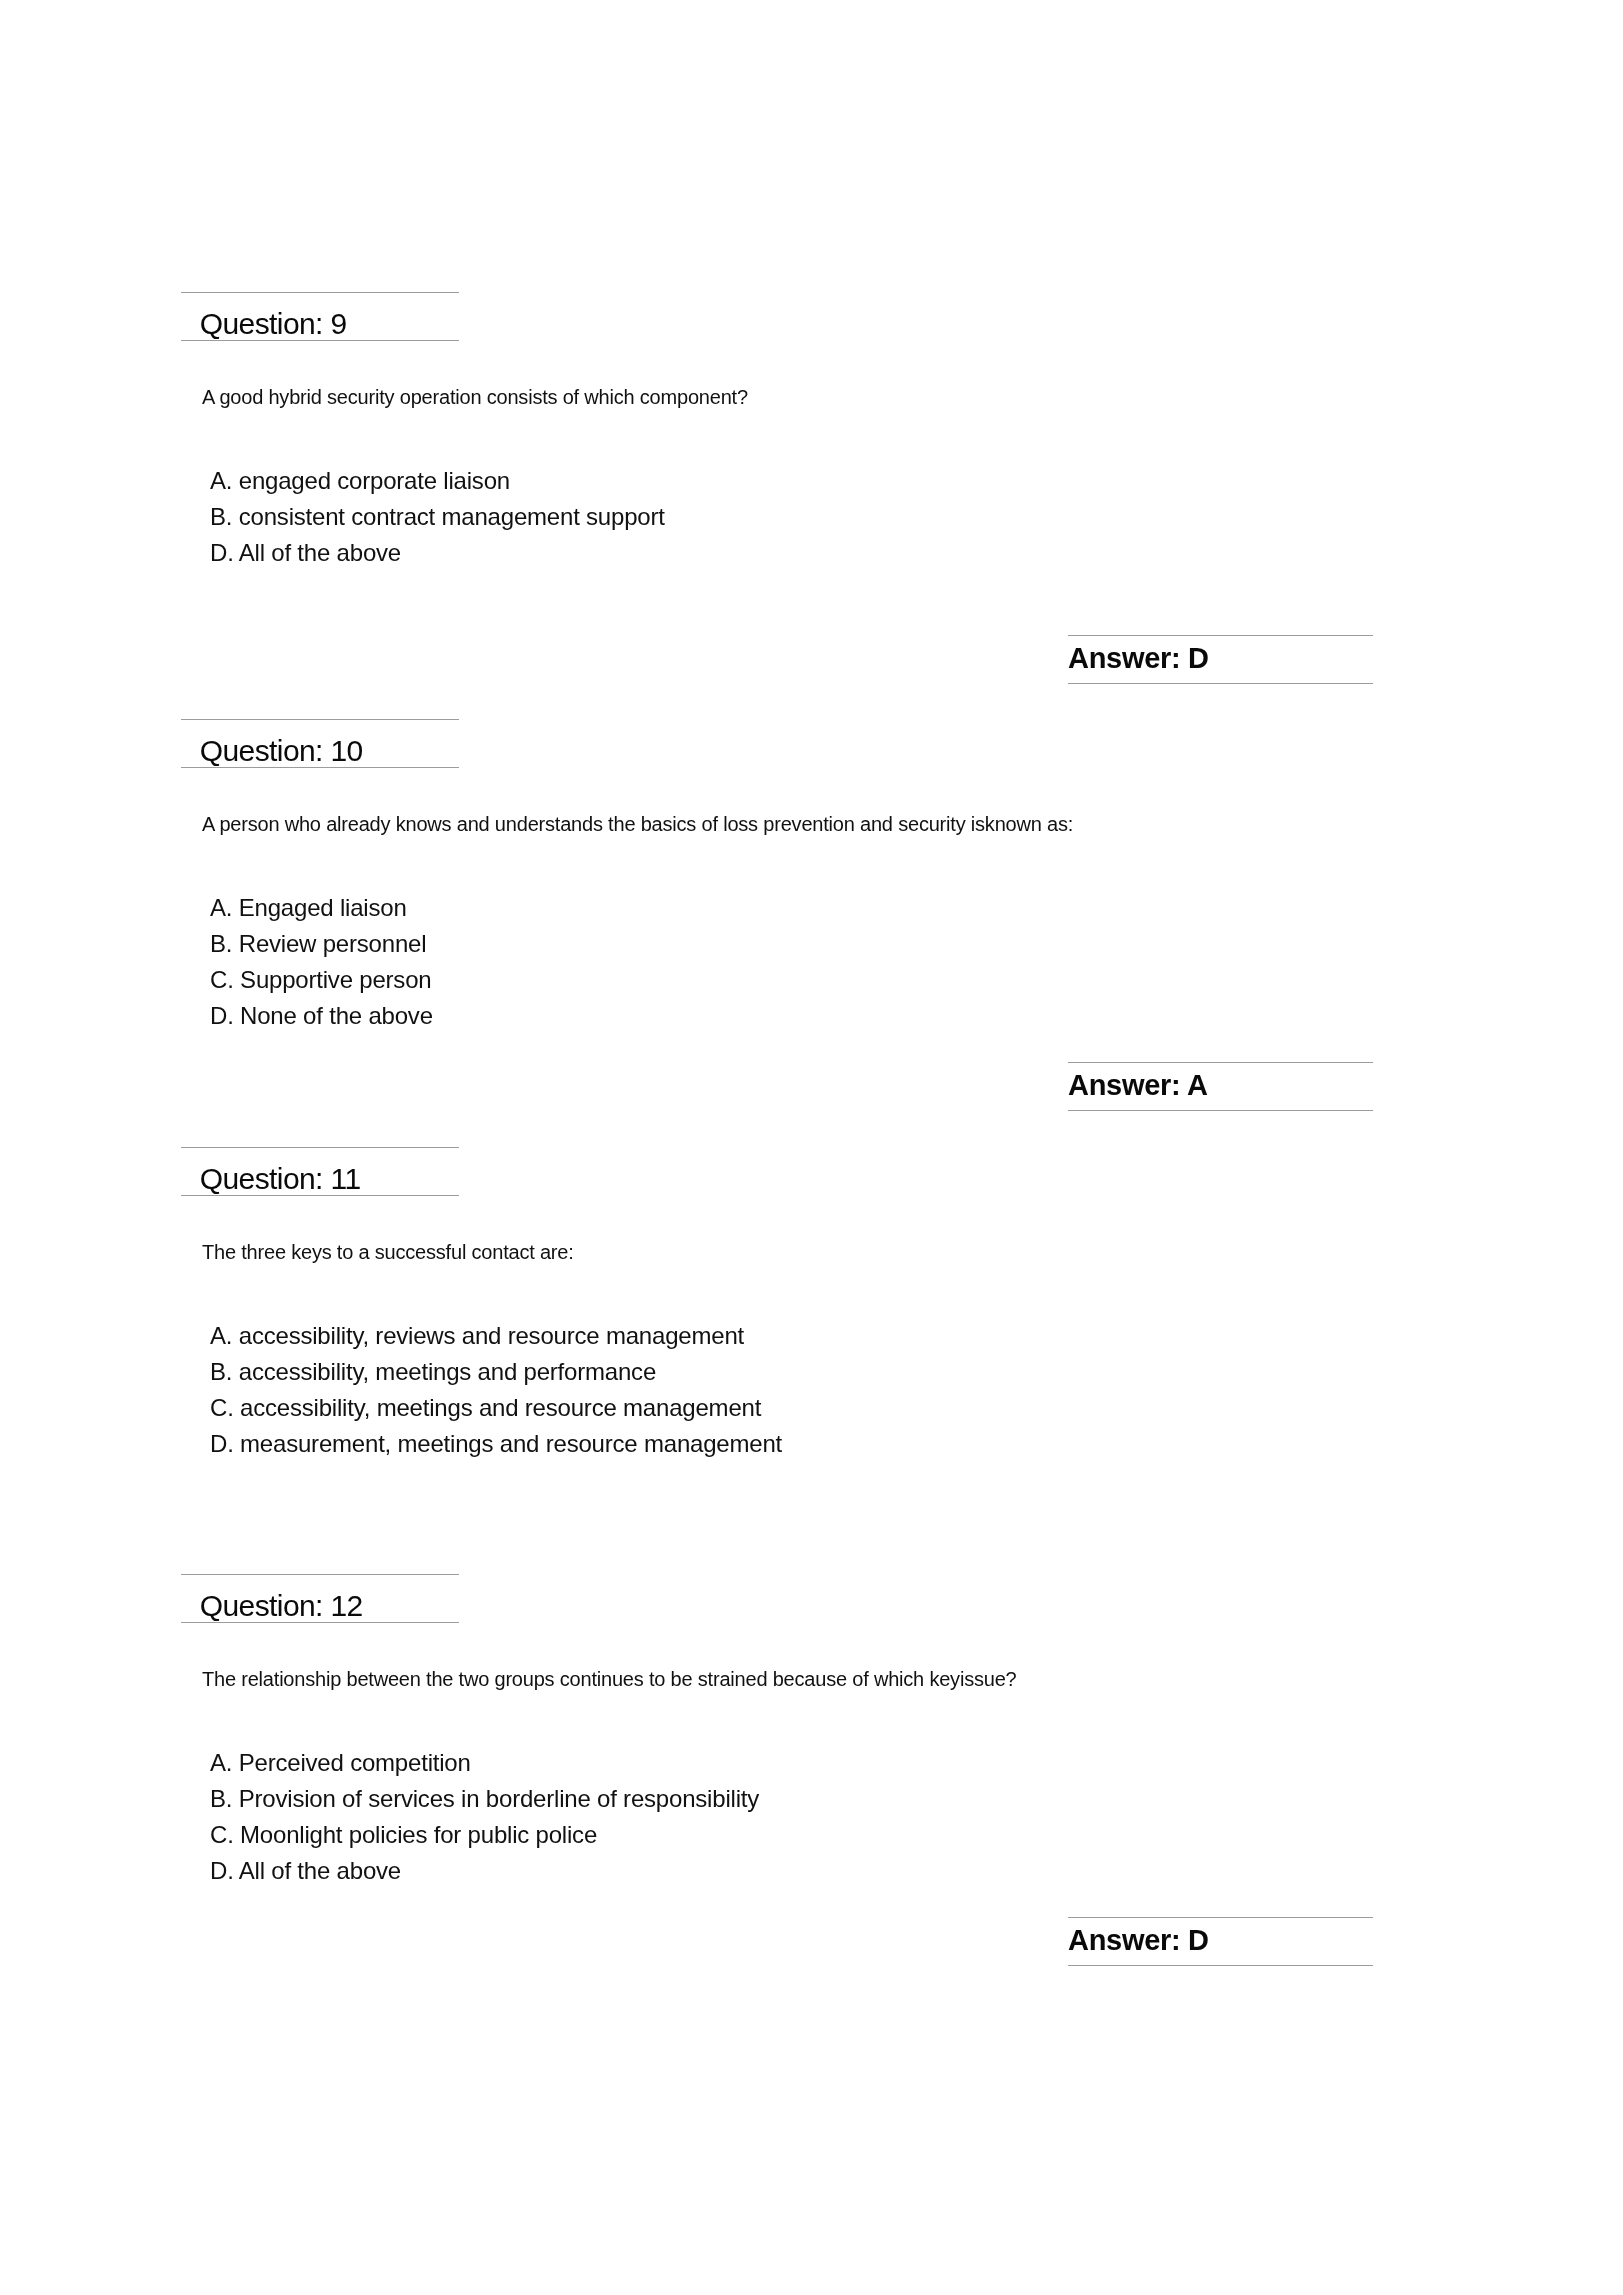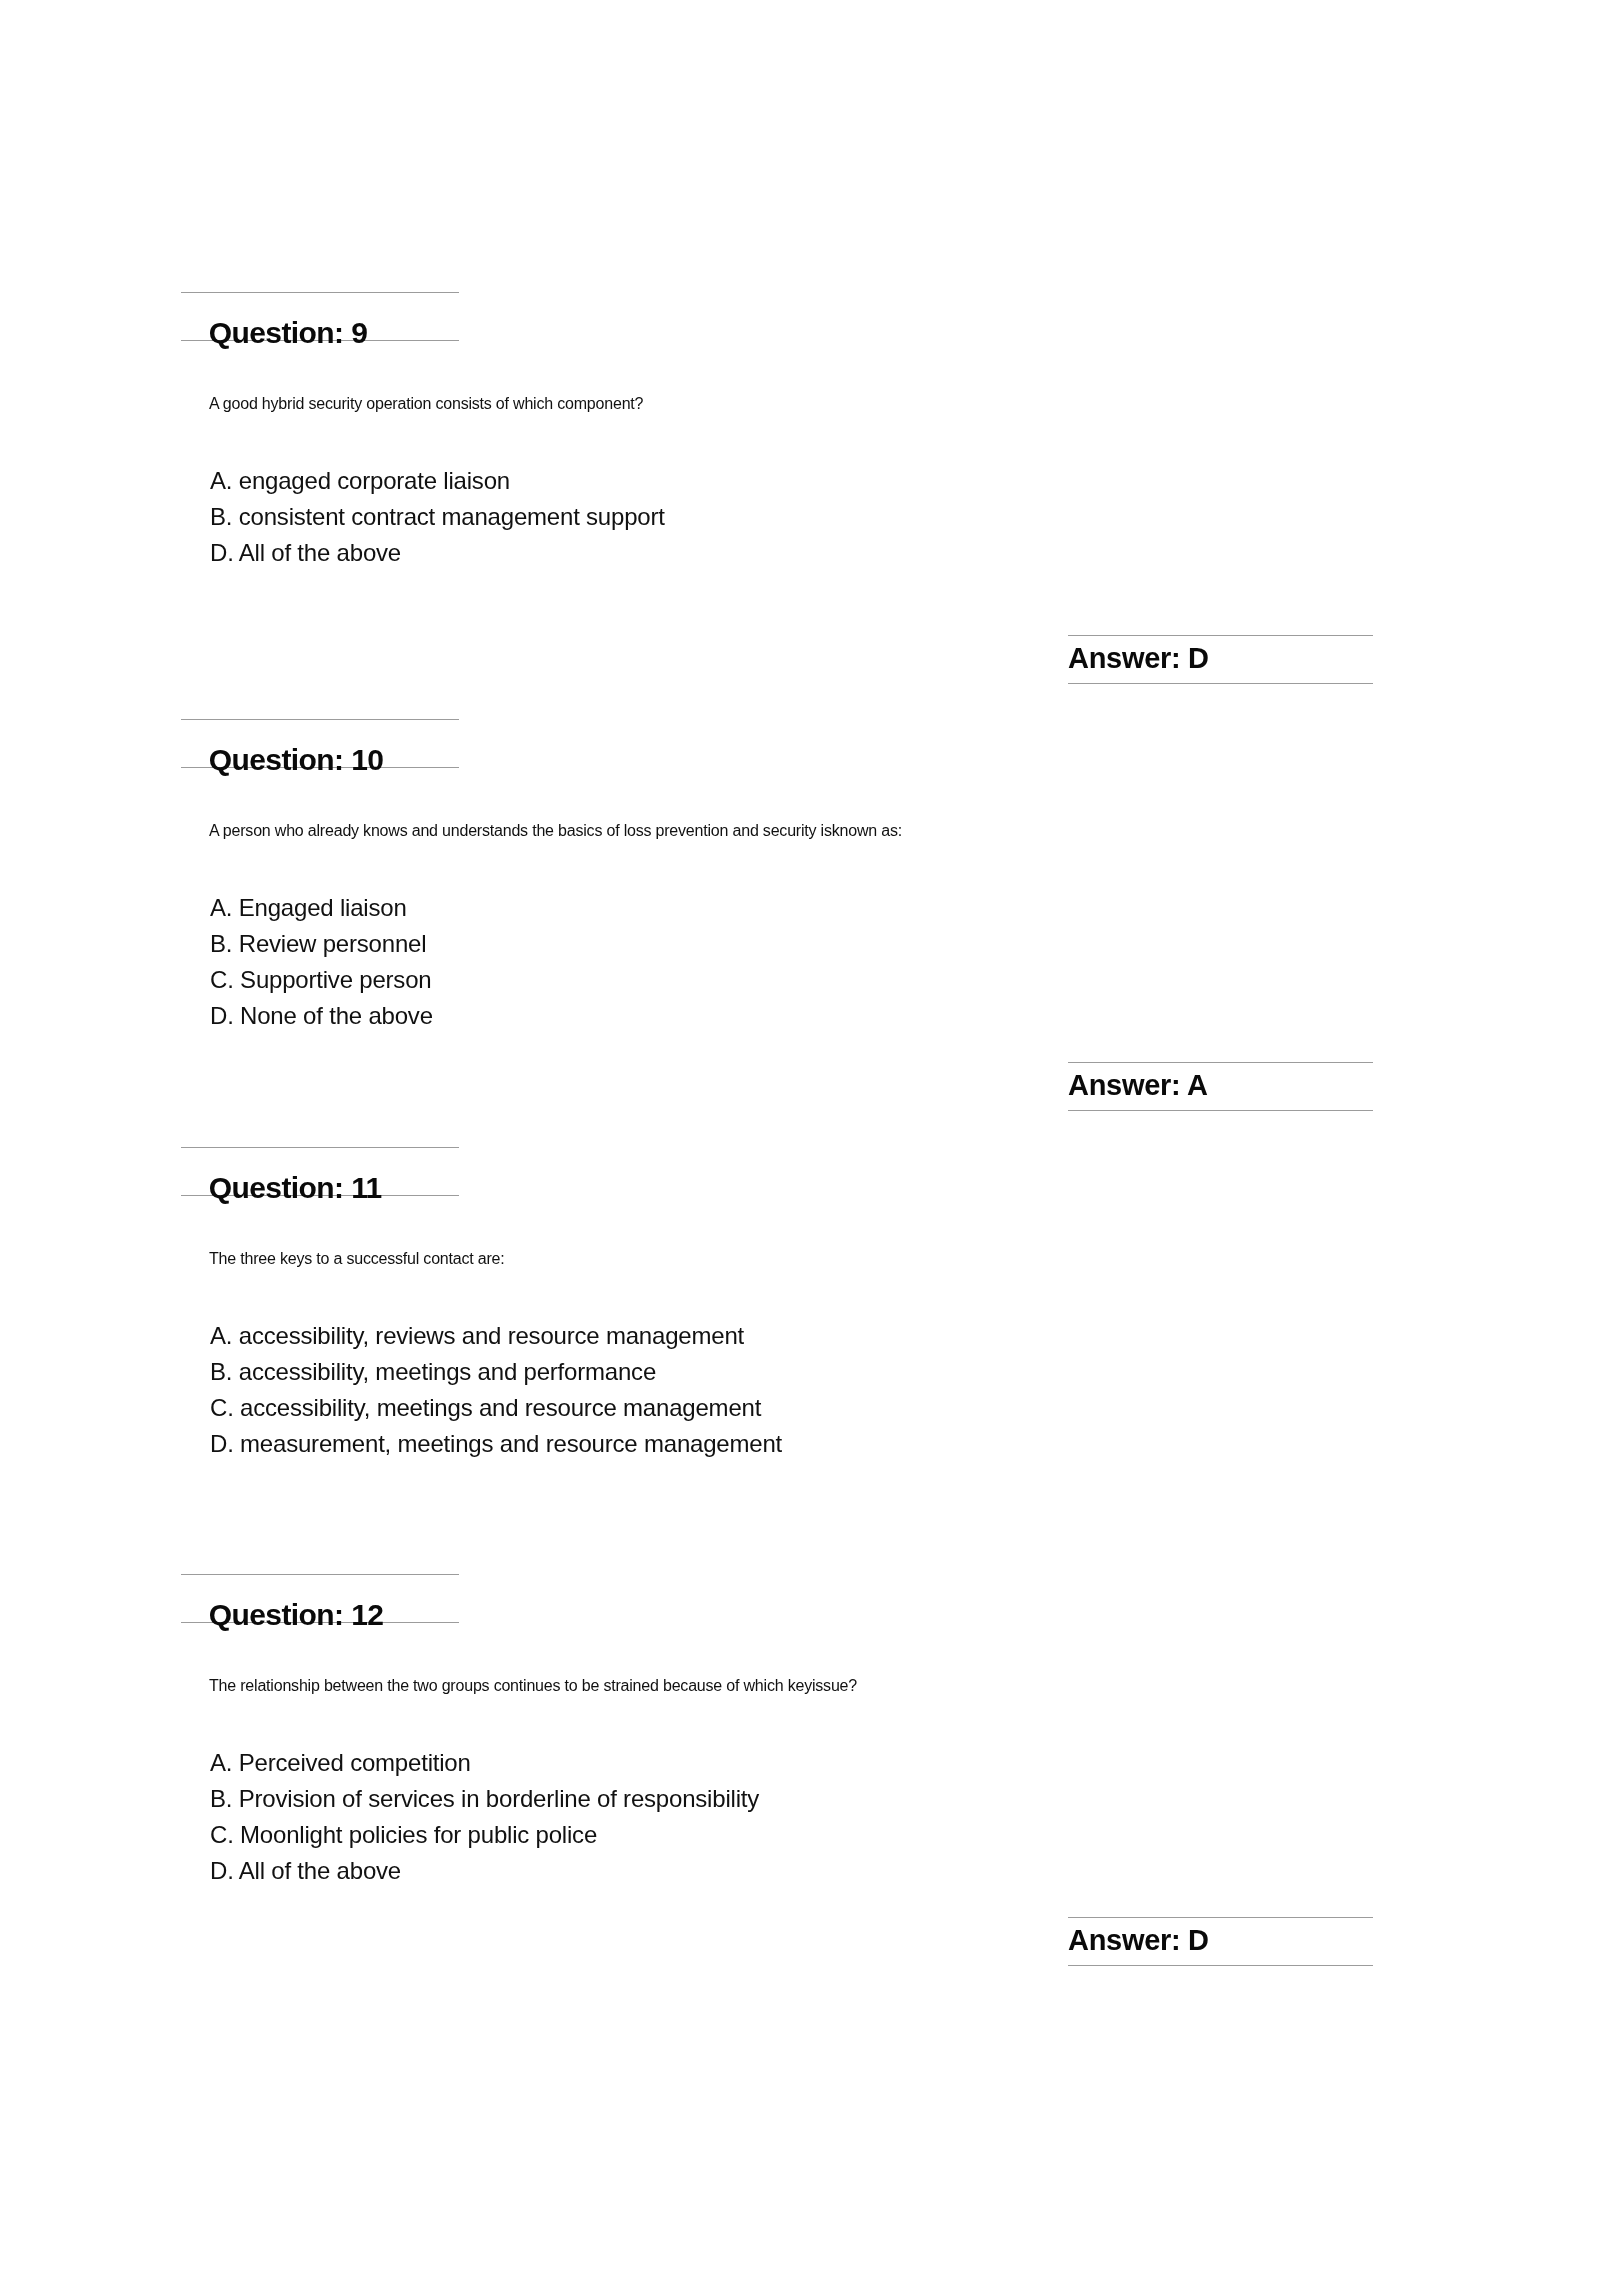--- a/index.html
+++ b/index.html
@@ -1,24 +1,24 @@
 <!DOCTYPE html>
 <html style="font-size:10px"><head>
 <meta charset="utf-8">
 <style>
   html, body { margin: 0; padding: 0; background: #ffffff; }
   body { width: 1623px; height: 2295px; position: relative; overflow: hidden;
          font-family: "Liberation Sans", sans-serif; color: #111111; }
   .block { position: absolute; left: 0; top: 0; width: 1623px; height: 427px; }
   .q-header { position: absolute; left: 181px; top: 292px; width: 278px; height: 47px;
               border-top: 1.3px solid #9c9c9c; border-bottom: 1.3px solid #9c9c9c; }
-  .q-title { position: absolute; left: 10.8px; top: 5.7px; margin: 17px;
-             font-size: 30px; font-weight: bold; line-height: 33px; letter-spacing: -0.6px;
+  .q-title { position: absolute; left: 10.8px; top: 5.7px; margin: 8px;
+             font-size: 30px; font-weight: normal; line-height: 33px; letter-spacing: -0.6px;
              white-space: nowrap; color: #0a0a0a; }
-  .q-text { position: absolute; left: 198px; top: 379px; margin: 11px; font-size: 16px;
+  .q-text { position: absolute; left: 198px; top: 379px; margin: 4px; font-size: 20px;
             line-height: 28px; white-space: nowrap; letter-spacing: -0.2px; }
   .options { position: absolute; left: 198px; top: 451px; margin: 12px; padding: 0; list-style: none; }
   .option { font-size: 24px; line-height: 36px; height: 36px; white-space: nowrap; letter-spacing: -0.2px; }
   .answer-box { position: absolute; left: 1068px; top: 635px; width: 305px; height: 47px;
                 border-top: 1.3px solid #9c9c9c; border-bottom: 1.3px solid #9c9c9c; text-align: left; }
   .answer-text { display: inline-block; margin-top: 6.3px; font-size: 29px; font-weight: bold;
                  line-height: 33px; letter-spacing: -0.3px; white-space: nowrap; color: #0a0a0a; }
 </style>
 </head>
 <body>

